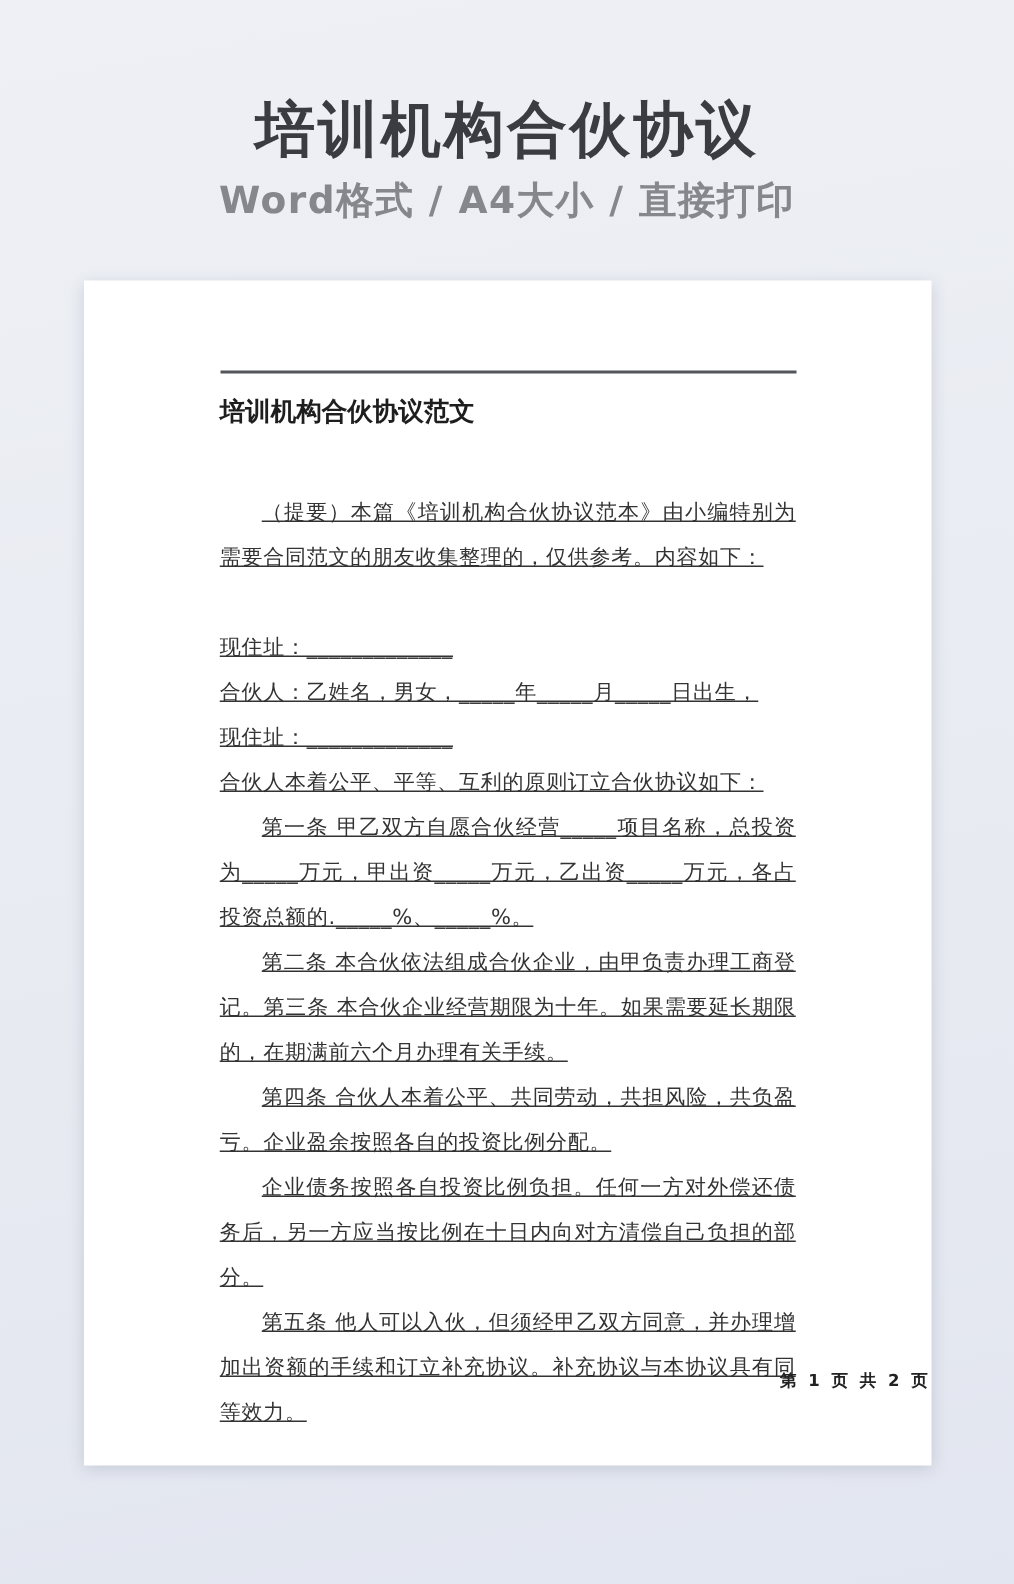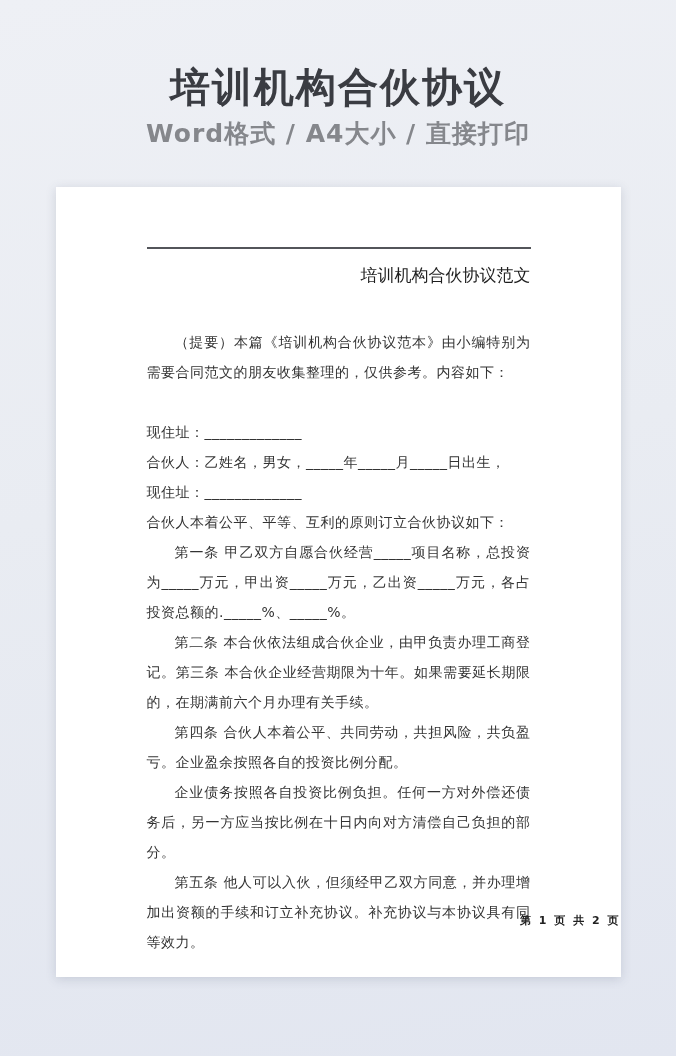--- a/index.html
+++ b/index.html
@@ -37,32 +37,33 @@
     padding: 60px 90px 0 91px;
   }
   .doc-rule {
     border-top: 2px solid #53555a;
     width: 100%;
     height: 0;
   }
   .doc-title {
     margin-top: 15px;
     margin-bottom: 41px;
-    text-align: right;
+    text-align: left;
     font-size: 17px;
-    font-weight: 400;
+    font-weight: 700;
     color: #1e1e1e;
     line-height: 22px;
   }
   .doc-body {
     font-size: 14px;
     line-height: 30px;
     color: #333333;
     text-align: justify;
     letter-spacing: 0.5px;
+    text-decoration: underline;
   }
   .doc-body p { margin: 0; }
   .doc-body p.indent { text-indent: 2em; }
   .doc-body p.gap { margin-bottom: 30px; }
   .page-footer {
     position: absolute;
     left: 4px;
     right: 0;
     bottom: 49px;
     text-align: right;

